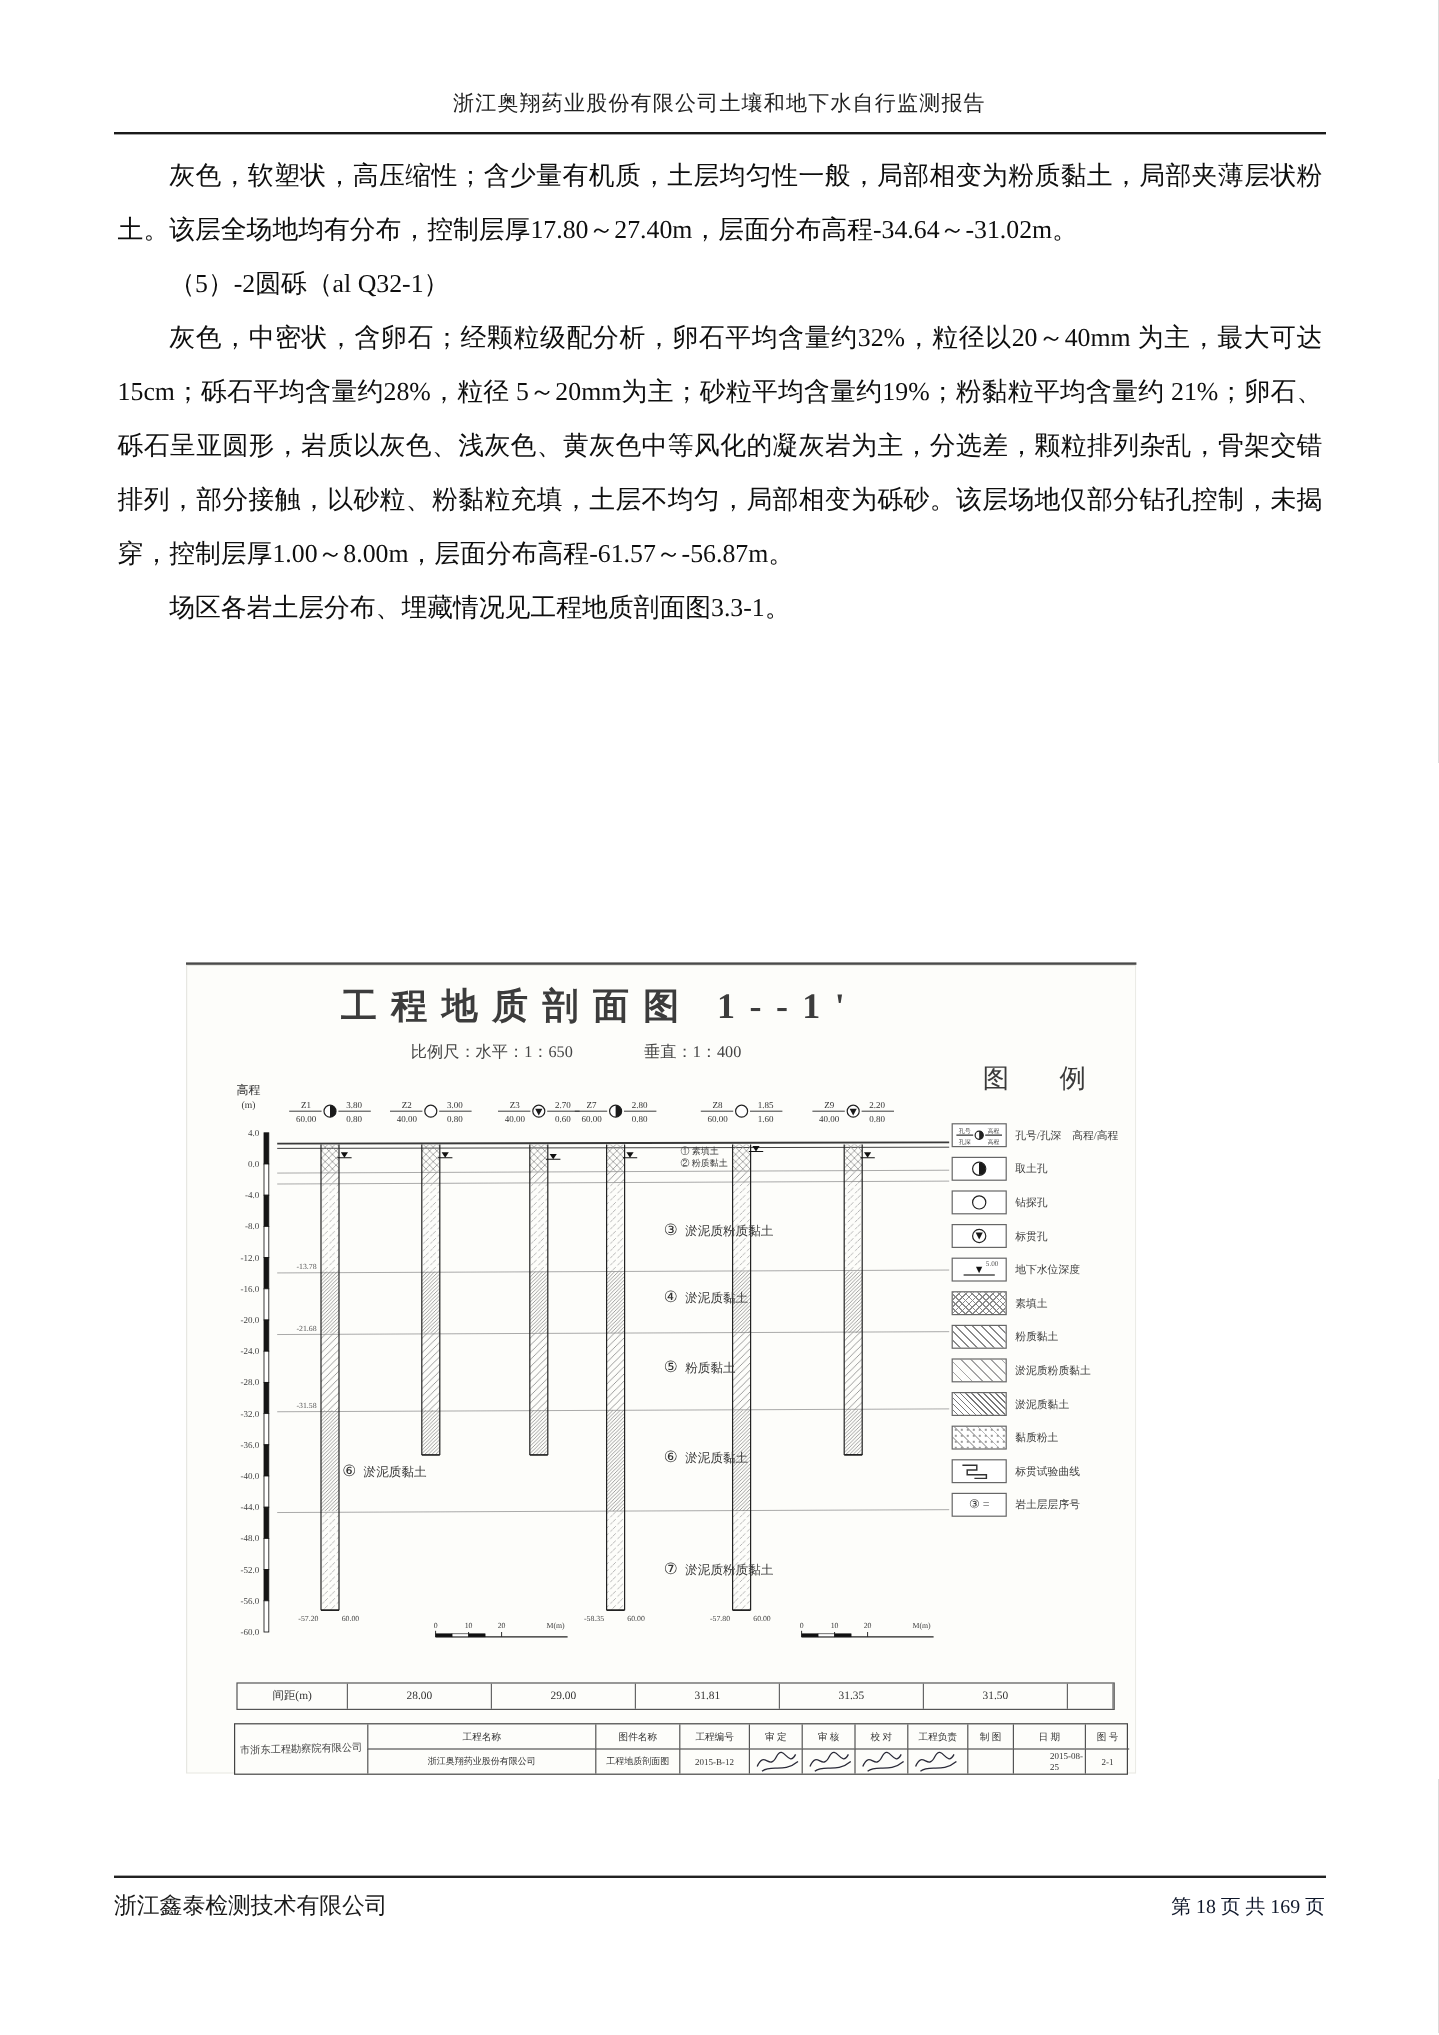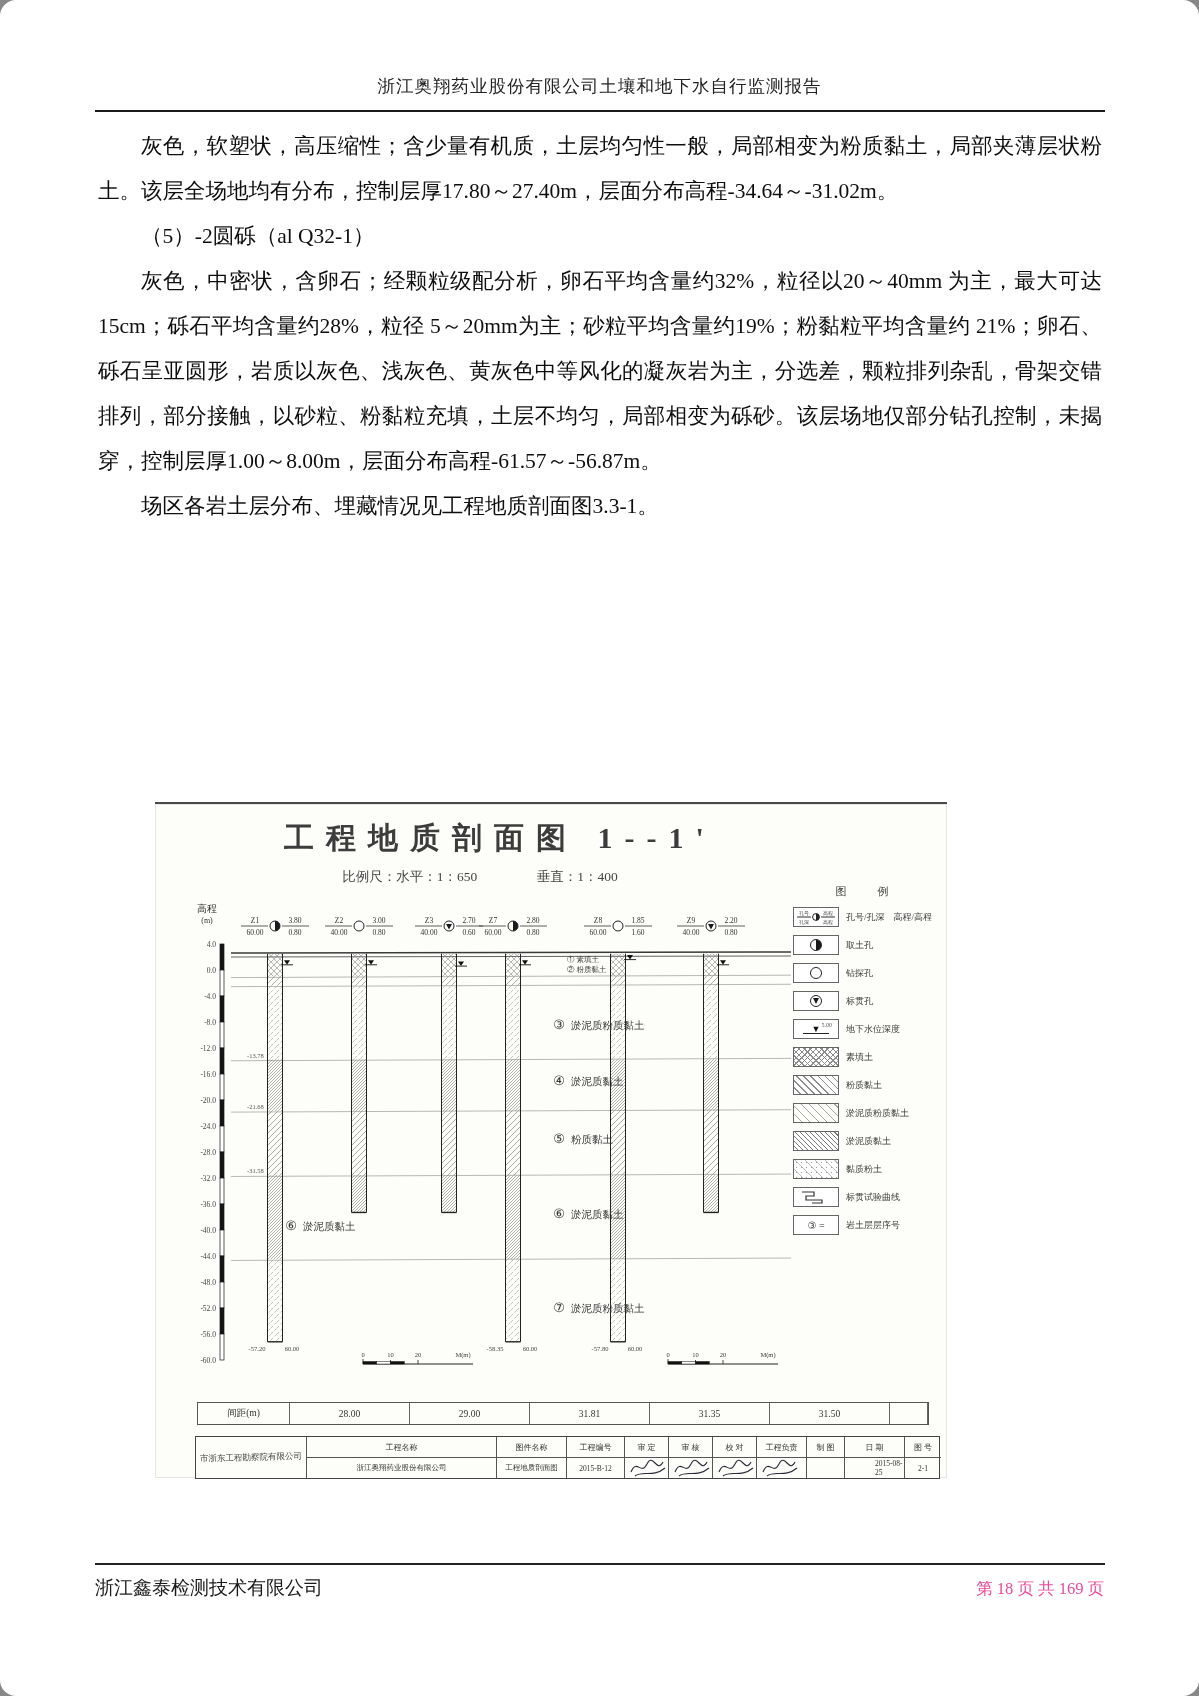--- a/index.html
+++ b/index.html
@@ -1,20 +1,20 @@
 <!DOCTYPE html>
 <html><head>
 <meta charset="utf-8">
 <style>
   * { margin:0; padding:0; box-sizing:border-box; }
   body { background:#888; }
   .page {
     position:relative; width:1199px; height:1696px; background:#ffffff;
     font-family:"Liberation Serif","DejaVu Serif",serif; color:#111;
-    margin:0 auto; overflow:hidden;border-radius:16px;
+    margin:0 auto; overflow:hidden;
   }
   
   .doc-header { position:absolute; top:74px; left:0; width:100%; text-align:center;
     font-size:17.5px; letter-spacing:1px; color:#222; }
   .header-rule { position:absolute; top:110px; left:95px; width:1010px; height:2px; background:#1a1a1a; }
   
   .body-text { position:absolute; top:124px; left:98px; width:1004px;
     font-size:21.5px; line-height:45px; text-align:justify; color:#0e0e0e; }
   .body-text p { text-indent:2em; }
   
@@ -22,21 +22,21 @@
     background:#fdfdfa; border-top:2px solid #4a4a4a;
     box-shadow:0 0 0 1px #e7e7e2 inset; font-family:"Liberation Serif",serif; }
   .fig-title { position:absolute; top:14px; left:0; width:650px; text-align:center;
     font-size:30px; letter-spacing:12px; color:#3c3c3c; font-weight:bold;
     font-family:"Liberation Serif",serif; white-space:nowrap;padding-left:40px; }
   .fig-scale { position:absolute; top:64px; left:0; width:650px; text-align:center;
     font-size:13.5px; color:#444; }
   .fig-scale span { margin:0 28px; }
   
   .legend { position:absolute; top:80px; right:6px; width:148px; }
-  .legend-title { font-size:11px; letter-spacing:10px; color:#3a3a3a; text-align:center; margin-bottom:4px; }
+  .legend-title { font-size:22px; letter-spacing:10px; color:#3a3a3a; text-align:center; margin-bottom:18px; }
   .legend-item { display:flex; align-items:center; height:28px; }
   .sym { width:46px; height:20px; border:1px solid #666; background:#fff; flex:0 0 46px;
     display:flex; align-items:center; justify-content:center; position:relative; overflow:hidden; }
   .legend-label { font-size:9px; color:#3b3b3b; margin-left:7px; white-space:nowrap; }
   .sym-cross { background-image:repeating-linear-gradient(45deg,transparent 0 3px,#8b8b8b 3px 4px),
                repeating-linear-gradient(-45deg,transparent 0 3px,#8b8b8b 3px 4px); }
   .sym-diag  { background-image:repeating-linear-gradient(45deg,transparent 0 4px,#8b8b8b 4px 5px); }
   .sym-diagdash { background-image:repeating-linear-gradient(45deg,transparent 0 5px,#a5a5a5 5px 6px),
                   repeating-linear-gradient(135deg,#fdfdfa 0 7px,transparent 7px 9px); }
   .sym-diagdense { background-image:repeating-linear-gradient(45deg,transparent 0 2.5px,#787878 2.5px 3.5px); }
@@ -68,21 +68,21 @@
   .tb-head { border-top:none; }
   .tb-company.tb-cell { border-top:none; }
   .tb-val { font-size:7.5px; }
   .sig-svg { position:absolute; left:2px; top:-6px; overflow:visible; }
   
   .caption { position:absolute; top:1506px; left:0; width:100%; text-align:center;
     font-size:22px; font-weight:bold; color:#0d0d0d; }
   .caption .cap-num { margin-right:28px; }
   .footer-rule { position:absolute; top:1563px; left:95px; width:1010px; height:2px; background:#222; }
   .footer-left { position:absolute; top:1575px; left:95px; font-size:19px; color:#1a1a1a; }
-  .footer-right { position:absolute; top:1578px; right:95px; font-size:16.5px; color:#ec4899; }
+  .footer-right { position:absolute; top:1578px; right:95px; font-size:16.5px; color:#0f172a; }
   
   #plot { position:absolute; left:8px; top:92px; }
   text { font-family:"Liberation Serif",serif; }
 </style>
 </head>
 <body>
 
 <div class="page">
 
   <div class="doc-header">浙江奥翔药业股份有限公司土壤和地下水自行监测报告</div>

